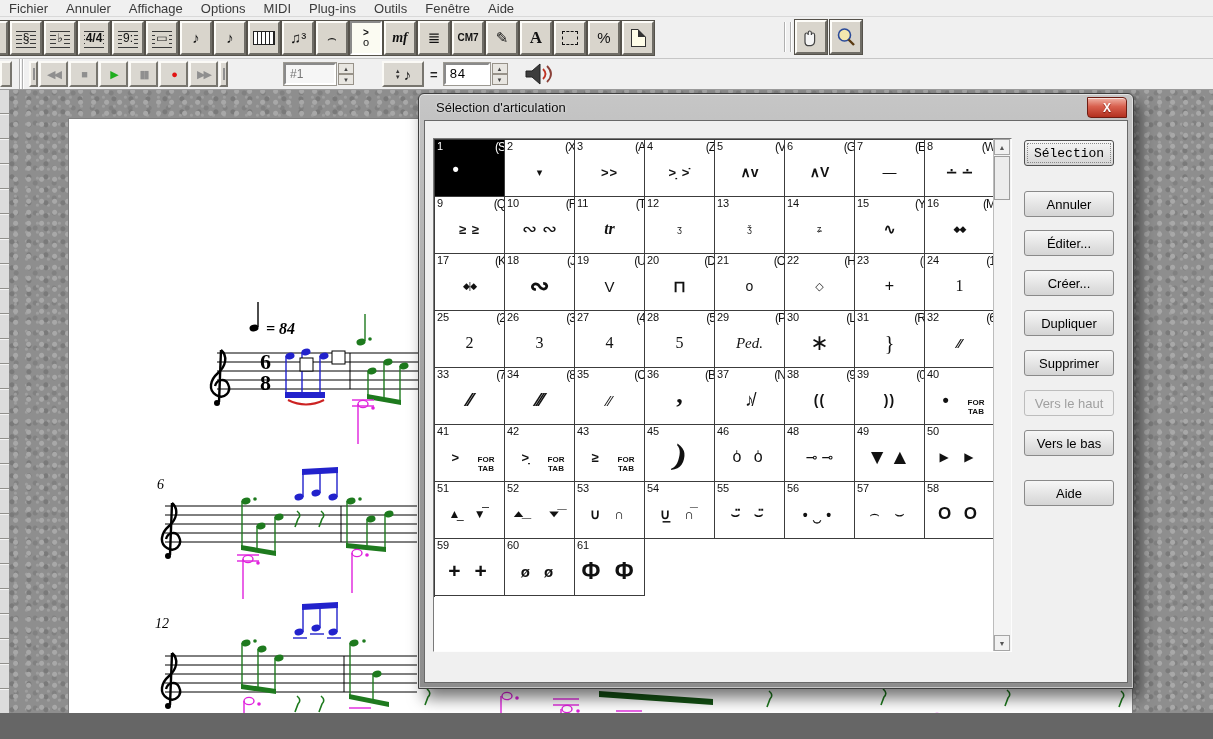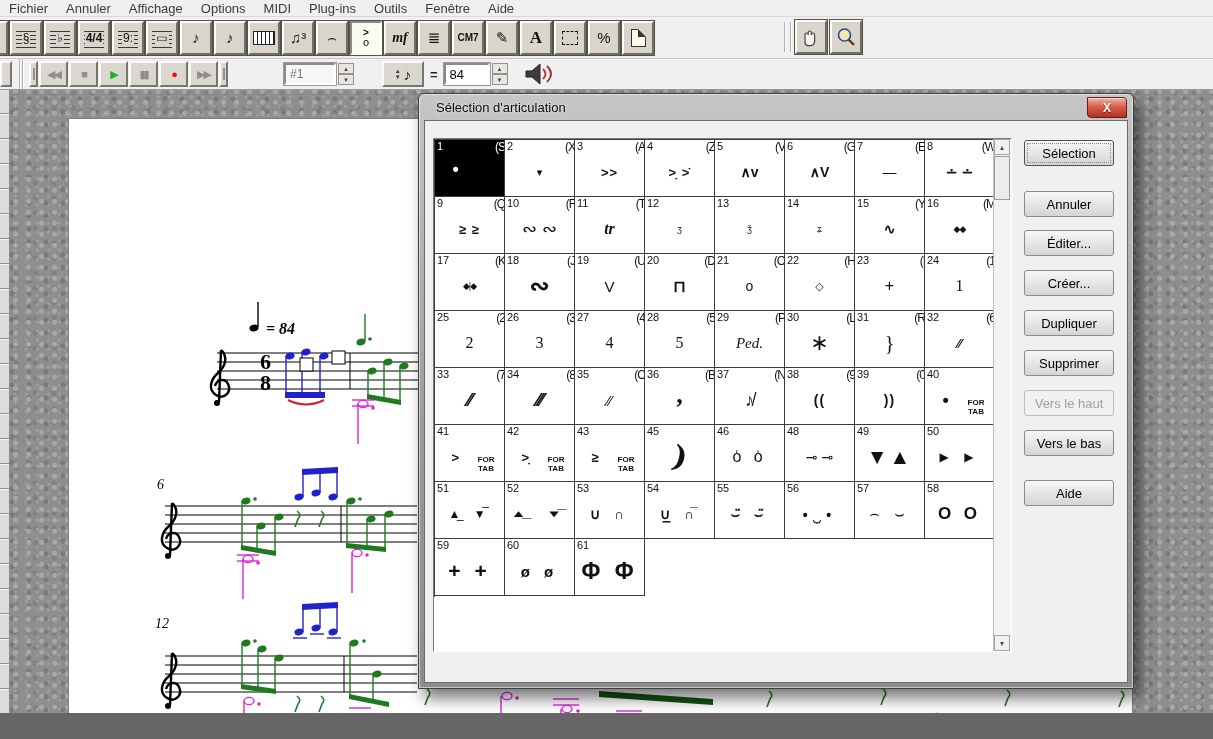--- a/index.html
+++ b/index.html
@@ -268,21 +268,21 @@
     </div>
     <div style="width:28px;"></div>
     <div class="t2btn" style="width:42px;color:#111;gap:3px;">
       <span style="display:flex;flex-direction:column;font-size:6px;line-height:6px;color:#333;">
         <span>▲</span>
         <span>▼</span>
       </span>
       <span style="font-size:15px;">♪</span>
     </div>
     <span class="eq">=</span>
-    <div class="fieldbox" style="width:46px;background:#fff;font-size:13px;">84</div>
+    <div class="fieldbox" style="width:46px;background:#fff;font-size:13px;font-family:Liberation Mono, monospace;">84</div>
     <div class="spin">
       <div>▲</div>
       <div>▼</div>
     </div>
     <div style="width:14px;"></div>
     <svg width="36" height="28" viewBox="0 0 36 28">
       <polygon points="4,11 10,11 18,4 18,24 10,17 4,17" fill="#3d3d3d" stroke="#222"></polygon>
       <path d="M21 9 q5 5 0 10" stroke="#c03323" fill="none" stroke-width="1.8"></path>
       <path d="M25 6 q8 8 0 16" stroke="#8a4038" fill="none" stroke-width="1.8"></path>
     </svg>
@@ -791,21 +791,21 @@
               <span class="cs phis">Φ Φ</span>
             </div>
           </div>
         <div id="vscroll">
           <div class="sbtn" id="sb-up">▲</div>
           <div id="sb-thumb"></div>
           <div class="sbtn" id="sb-dn">▼</div>
         </div>
       </div>
       <div id="btncol">
-          <div class="dbtn default" style="top: 19px;">Sélection</div>
+          <div class="dbtn default" style="top: 19px; font-family: Liberation Mono, monospace;">Sélection</div>
           <div class="dbtn" style="top: 70px;">Annuler</div>
           <div class="dbtn" style="top: 109px;">Éditer...</div>
           <div class="dbtn" style="top: 149px;">Créer...</div>
           <div class="dbtn" style="top: 189px;">Dupliquer</div>
           <div class="dbtn" style="top: 229px;">Supprimer</div>
           <div class="dbtn disabled" style="top: 269px;">Vers le haut</div>
           <div class="dbtn" style="top: 309px;">Vers le bas</div>
           <div class="dbtn" style="top: 359px;">Aide</div>
         </div>
     </div>

